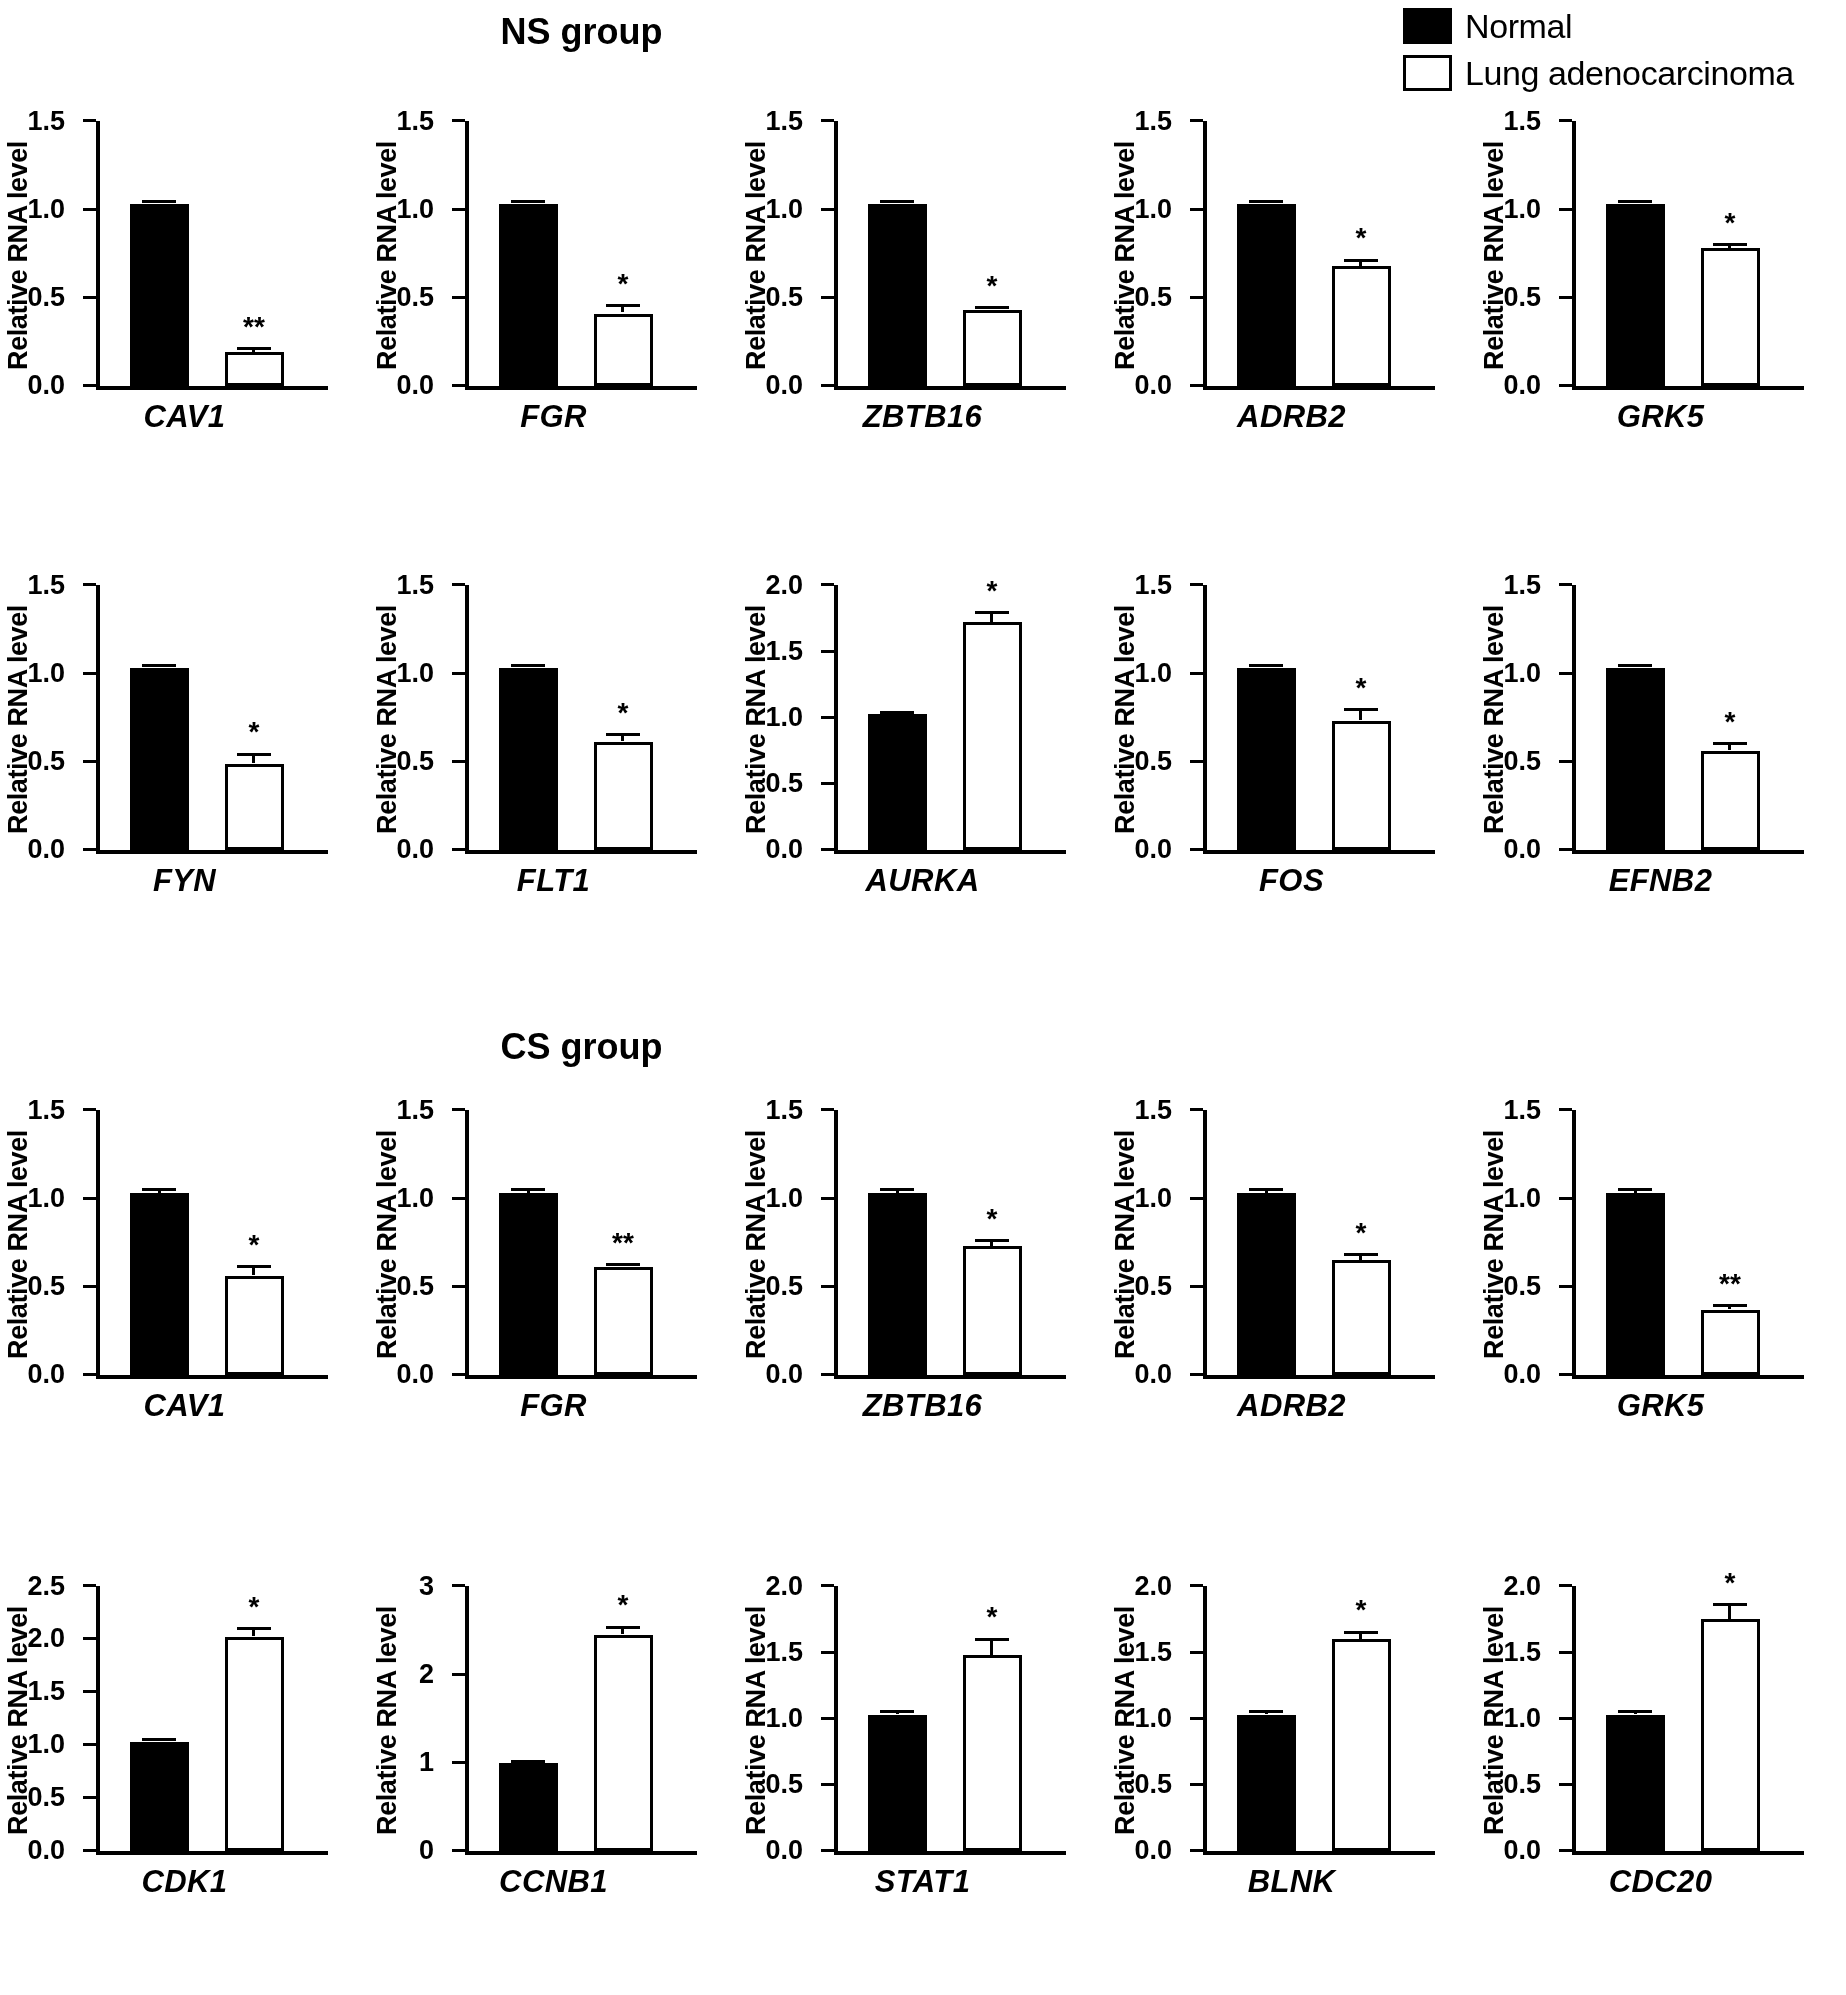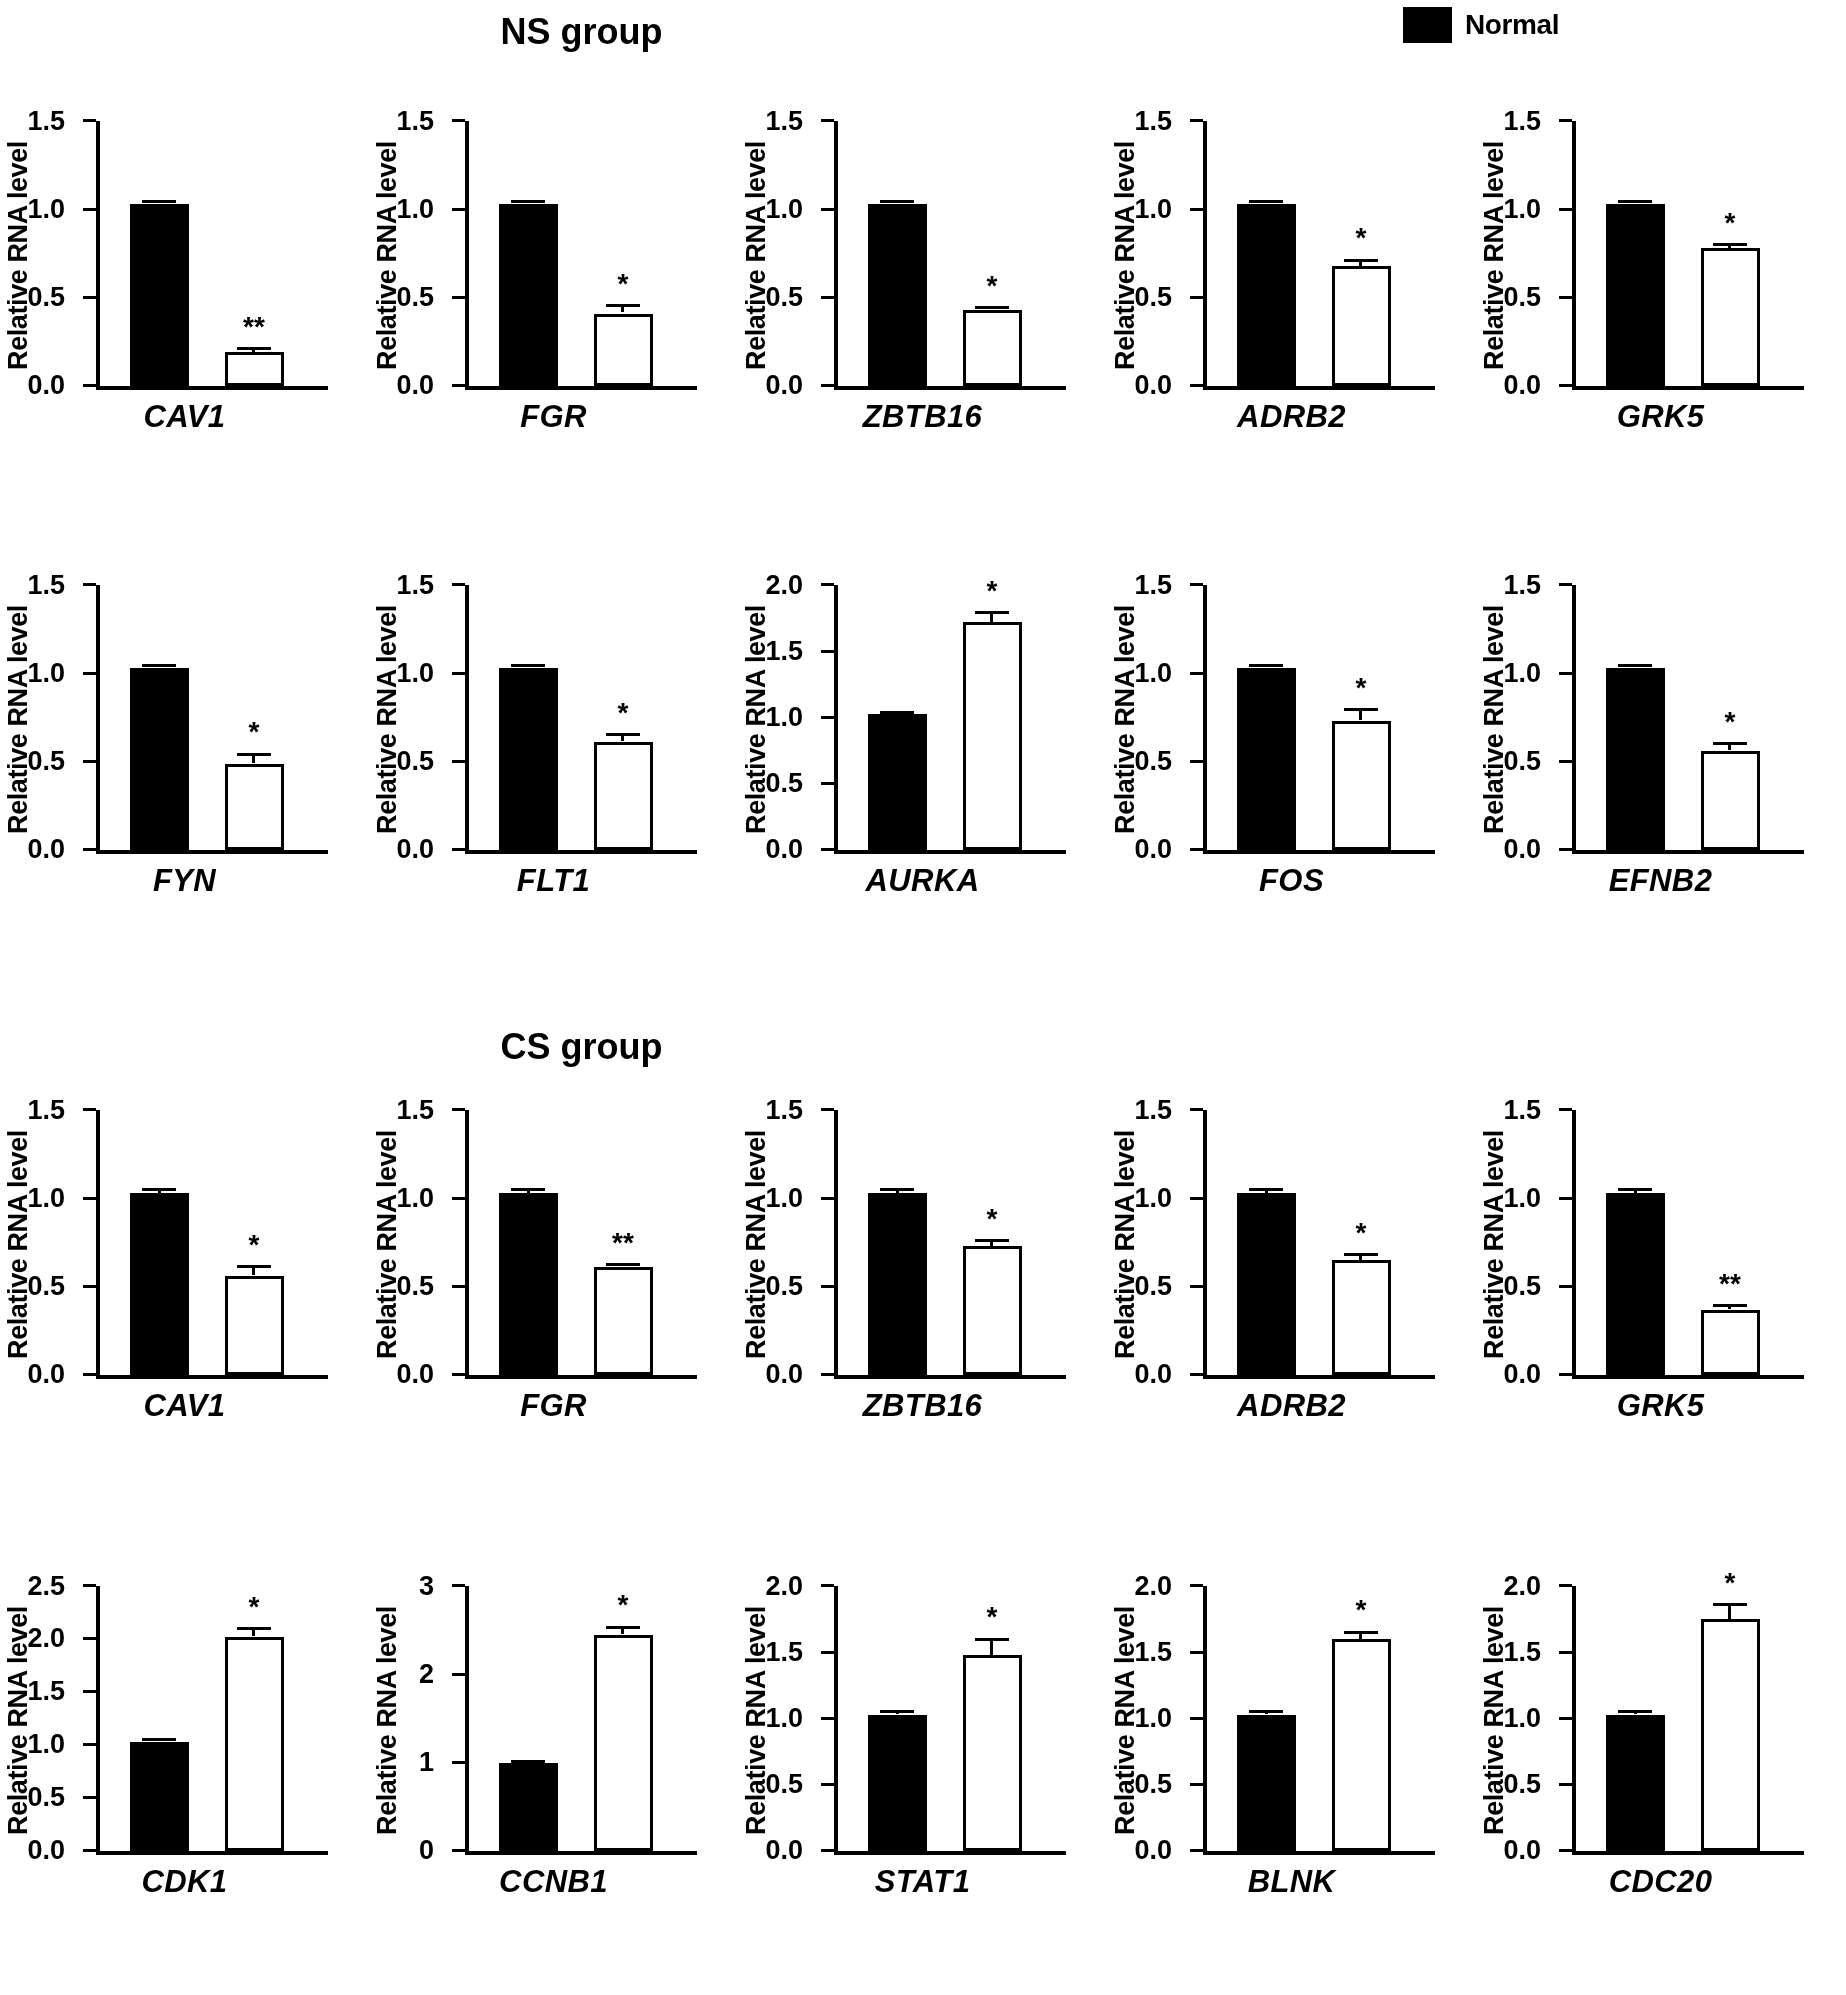--- a/index.html
+++ b/index.html
@@ -25,22 +25,22 @@
   }
   .legend-swatch{
     width:49px;height:36px;
     border:3.3px solid #000;
     box-sizing:border-box;
     margin-right:13px;
   }
   .legend-swatch.filled{background:#000;}
   .legend-swatch.open{background:#fff;}
   .legend-label{
-    font-size:28px;
-    font-weight:bold;
+    font-size:34px;
+    font-weight:normal;
     letter-spacing:-0.4px;
     white-space:nowrap;
   }
   
   .group-title{
     position:absolute;
     width:100%;
     text-align:center;
     font-size:36px;
     font-weight:bold;
@@ -168,20 +168,24 @@
   }
 </style>
 </head>
 <body>
 
 <div id="legend">
   <div class="legend-row">
     <span class="legend-swatch filled"></span>
     <span class="legend-label">Normal</span>
   </div>
+  <div class="legend-row">
+    <span class="legend-swatch open"></span>
+    <span class="legend-label">Lung adenocarcinoma</span>
+  </div>
 </div>
 
 <div class="group-title" id="title-ns">NS group</div>
 <div class="group-title" id="title-cs">CS group</div>
 
 <div class="row" id="row0">
     <div class="panel">
       <div class="ylabel-holder">
         <div class="ylabel">
           <span>Relative RNA level</span>

